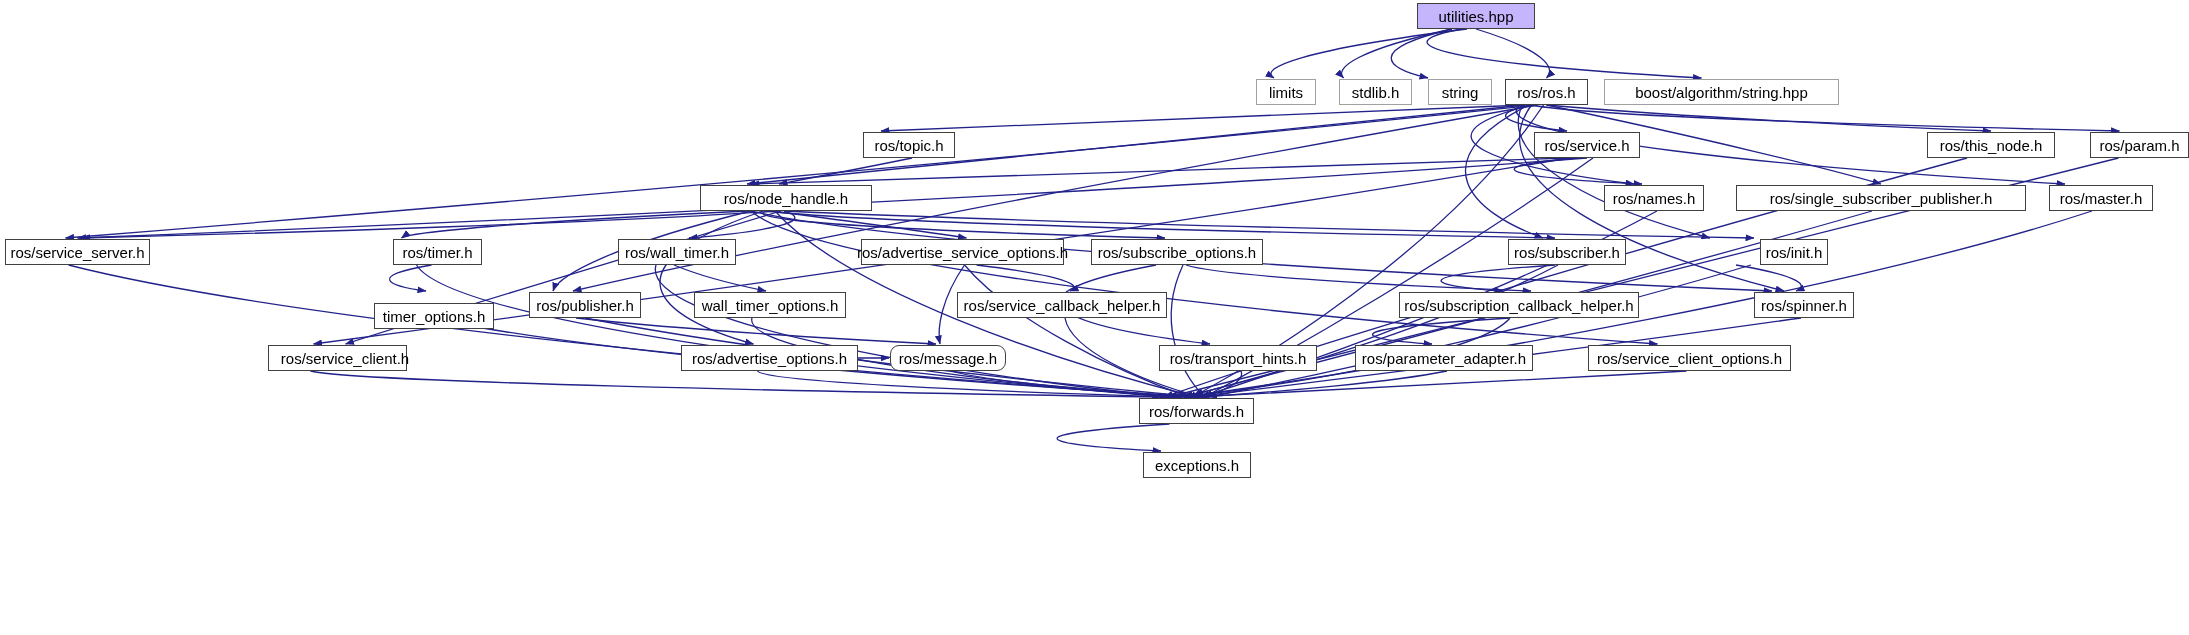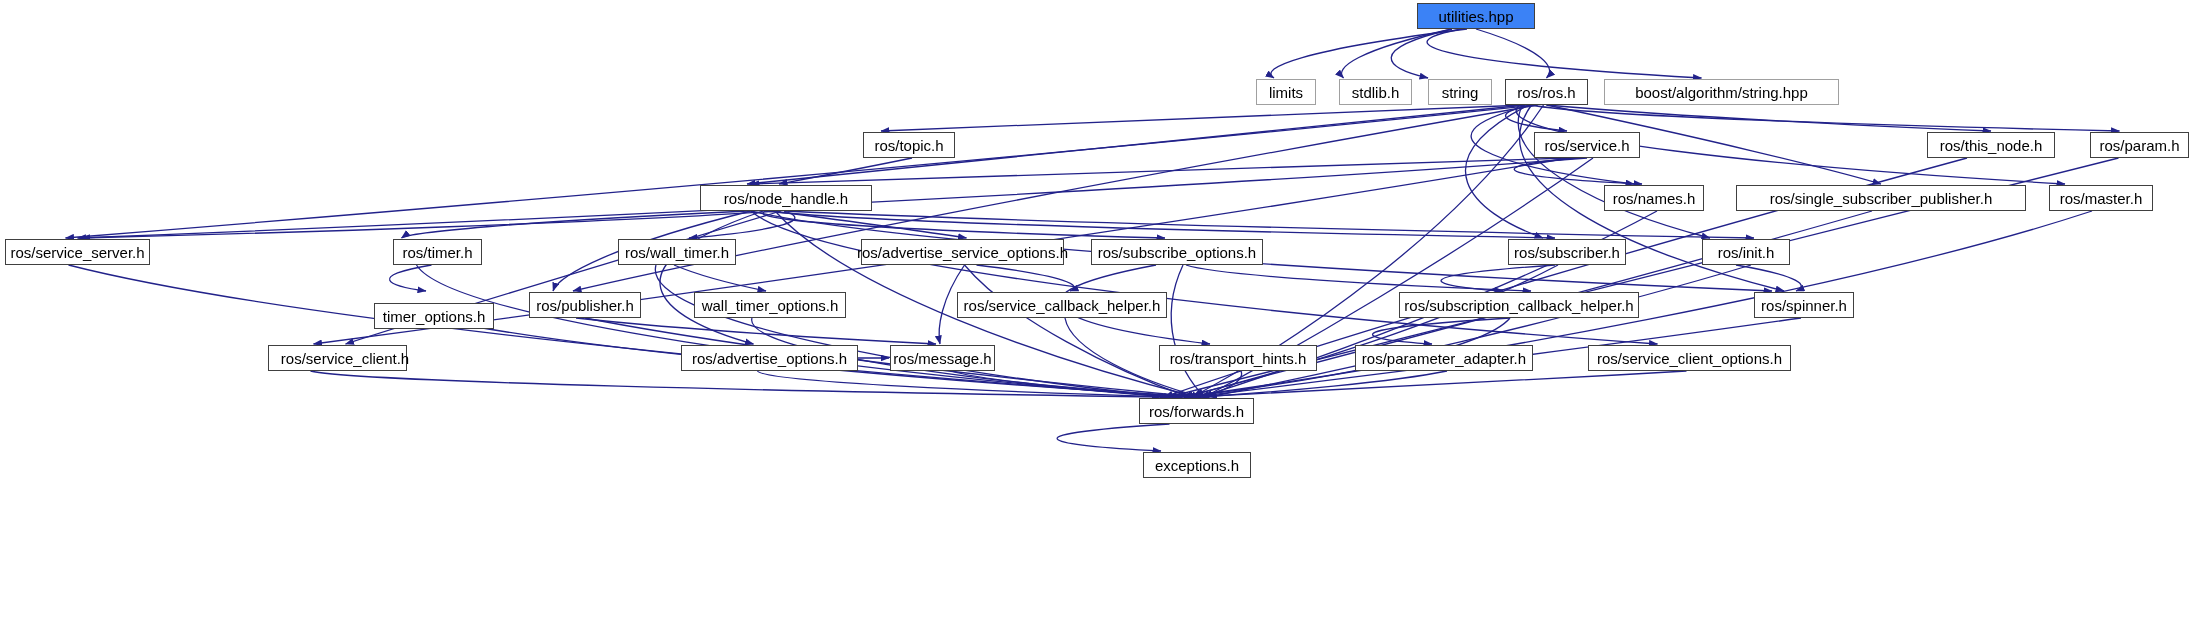--- a/index.html
+++ b/index.html
@@ -34,21 +34,21 @@
     color: #000000;
     font-size: 15px;
     line-height: 1;
     white-space: nowrap;
     padding: 0 8px;
   }
   .node.solid {
     border: 1px solid #404040;
   }
   .node.root {
-    background: #3b82f6;
+    background: #c4b5fd;
     border: 1px solid #404040;
   }
 </style>
 </head>
 <body>
 
 <div id="graph-root">
   <svg class="edges" id="edge-layer" viewBox="0 0 2189 635" preserveAspectRatio="none" xmlns="http://www.w3.org/2000/svg">
       <defs>
         <marker id="arrowhead" markerWidth="9" markerHeight="7" refX="8.5" refY="3.5" orient="auto" markerUnits="userSpaceOnUse">
@@ -184,21 +184,21 @@
       </div>
       <div class="node solid" style="left: 861px; top: 239px; width: 203px;">
         <span>ros/advertise_service_options.h</span>
       </div>
       <div class="node solid" style="left: 1091px; top: 239px; width: 172px;">
         <span>ros/subscribe_options.h</span>
       </div>
       <div class="node solid" style="left: 1508px; top: 239px; width: 118px;">
         <span>ros/subscriber.h</span>
       </div>
-      <div class="node solid" style="left: 1702px; top: 239px; width: 88px;">
+      <div class="node solid" style="left: 1760px; top: 239px; width: 68px;">
         <span>ros/init.h</span>
       </div>
       <div class="node solid" style="left: 374px; top: 303px; width: 120px;">
         <span>timer_options.h</span>
       </div>
       <div class="node solid" style="left: 529px; top: 292px; width: 112px;">
         <span>ros/publisher.h</span>
       </div>
       <div class="node solid" style="left: 694px; top: 292px; width: 152px;">
         <span>wall_timer_options.h</span>
@@ -211,21 +211,21 @@
       </div>
       <div class="node solid" style="left: 1754px; top: 292px; width: 100px;">
         <span>ros/spinner.h</span>
       </div>
       <div class="node solid" style="left: 268px; top: 345px; width: 139px; padding-left: 23px;">
         <span>ros/service_client.h</span>
       </div>
       <div class="node solid" style="left: 681px; top: 345px; width: 177px;">
         <span>ros/advertise_options.h</span>
       </div>
-      <div class="node solid" style="left: 890px; top: 345px; width: 105px;">
+      <div class="node solid" style="left: 890px; top: 345px; width: 116px; border-radius: 9px;">
         <span>ros/message.h</span>
       </div>
       <div class="node solid" style="left: 1159px; top: 345px; width: 158px;">
         <span>ros/transport_hints.h</span>
       </div>
       <div class="node solid" style="left: 1355px; top: 345px; width: 178px;">
         <span>ros/parameter_adapter.h</span>
       </div>
       <div class="node solid" style="left: 1588px; top: 345px; width: 203px;">
         <span>ros/service_client_options.h</span>

